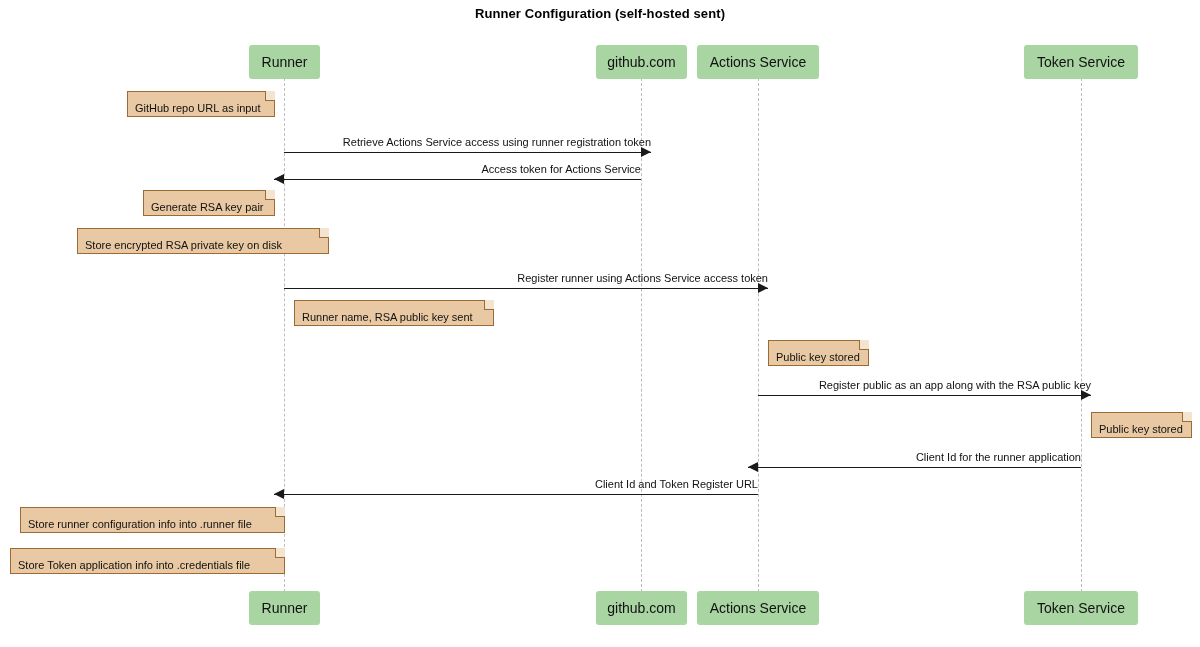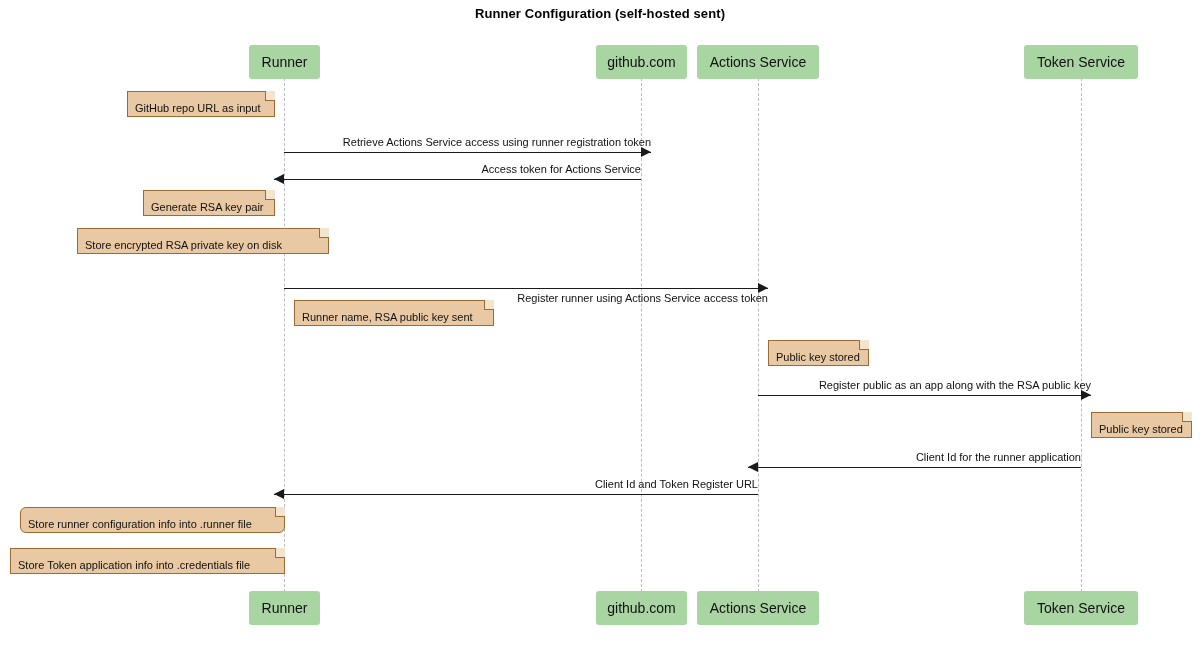--- a/index.html
+++ b/index.html
@@ -129,21 +129,21 @@
         <div class="msg-label" style="left: 284px; width: 367px; top: 136px;">Retrieve Actions Service access using runner registration token</div>
       </div>
       <div>
         <div class="msg-line" style="left: 274px; top: 179px; width: 367px;"></div>
         <div class="arrowhead left" style="top: 174px; left: 274px;"></div>
         <div class="msg-label" style="left: 274px; width: 367px; top: 163px;">Access token for Actions Service</div>
       </div>
       <div>
         <div class="msg-line" style="left: 284px; top: 288px; width: 484px;"></div>
         <div class="arrowhead right" style="top: 283px; left: 758px;"></div>
-        <div class="msg-label" style="left: 284px; width: 484px; top: 272px; margin-top: 20px;">Register runner using Actions Service access token</div>
+        <div class="msg-label" style="left: 284px; width: 484px; top: 272px;">Register runner using Actions Service access token</div>
       </div>
       <div>
         <div class="msg-line" style="left: 758px; top: 395px; width: 333px;"></div>
         <div class="arrowhead right" style="top: 390px; left: 1081px;"></div>
         <div class="msg-label" style="left: 758px; width: 333px; top: 379px;">Register public as an app along with the RSA public key</div>
       </div>
       <div>
         <div class="msg-line" style="left: 748px; top: 467px; width: 333px;"></div>
         <div class="arrowhead left" style="top: 462px; left: 748px;"></div>
         <div class="msg-label" style="left: 748px; width: 333px; top: 451px;">Client Id for the runner application</div>
@@ -154,17 +154,17 @@
         <div class="msg-label" style="left: 274px; width: 484px; top: 478px;">Client Id and Token Register URL</div>
       </div>
     </div>
   <div id="notes">
       <div class="note" style="left: 127px; top: 91px; width: 148px;"><span>GitHub repo URL as input</span><span class="fold"></span></div>
       <div class="note" style="left: 143px; top: 190px; width: 132px;"><span>Generate RSA key pair</span><span class="fold"></span></div>
       <div class="note" style="left: 46px; top: 228px; width: 252px; margin-left: 31px;"><span>Store encrypted RSA private key on disk</span><span class="fold"></span></div>
       <div class="note" style="left: 294px; top: 300px; width: 200px;"><span>Runner name, RSA public key sent</span><span class="fold"></span></div>
       <div class="note" style="left: 768px; top: 340px; width: 101px;"><span>Public key stored</span><span class="fold"></span></div>
       <div class="note" style="left: 1091px; top: 412px; width: 101px;"><span>Public key stored</span><span class="fold"></span></div>
-      <div class="note" style="left: 20px; top: 507px; width: 265px; border-radius: 6px;"><span>Store runner configuration info into .runner file</span><span class="fold"></span></div>
+      <div class="note" style="left: 20px; top: 507px; width: 265px;"><span>Store runner configuration info into .runner file</span><span class="fold"></span></div>
       <div class="note" style="left: 10px; top: 548px; width: 275px;"><span>Store Token application info into .credentials file</span><span class="fold"></span></div>
     </div>
 
 </div>
 
 </body></html>

